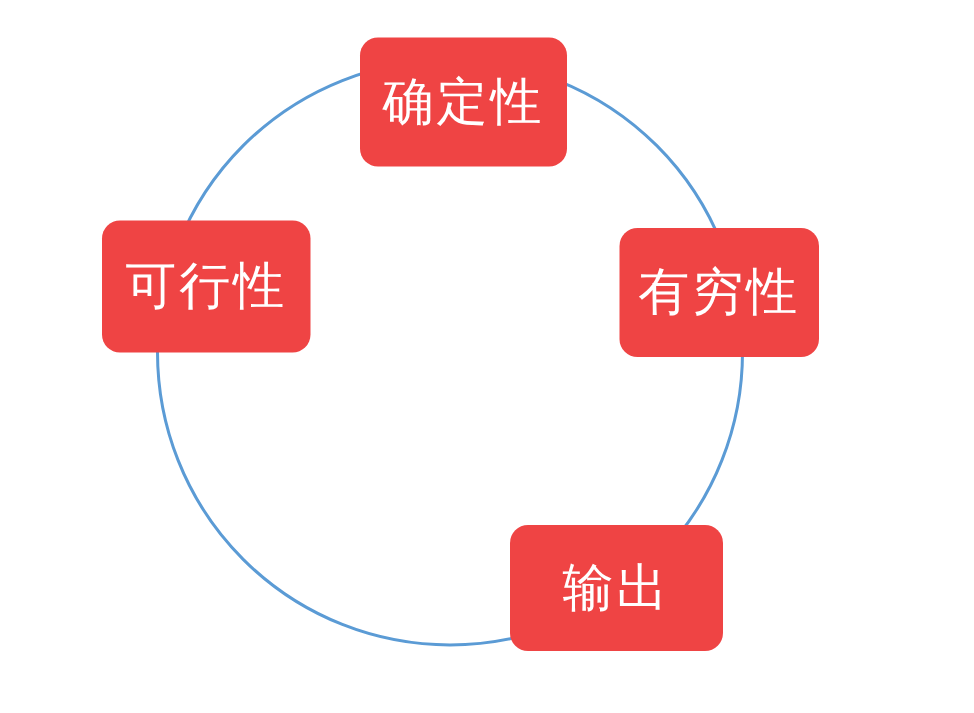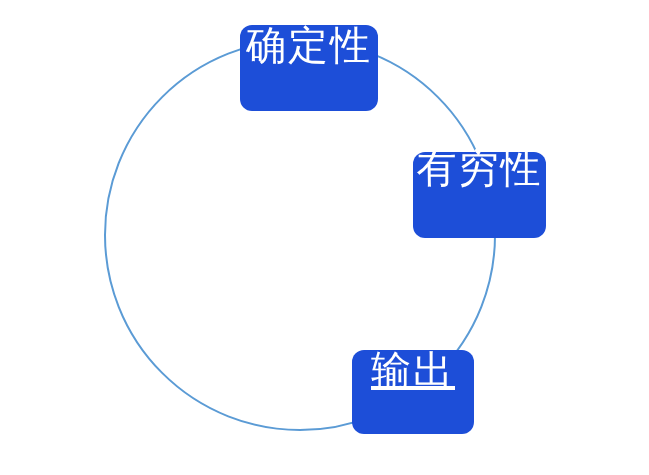--- a/index.html
+++ b/index.html
@@ -21,40 +21,41 @@
   #ring-layer {
     position: absolute;
     left: 0;
     top: 0;
     width: 649px;
     height: 475px;
   }
   .node {
     position: absolute;
     box-sizing: border-box;
-    background: #1d4ed8;
+    background: #ef4444;
     border-radius: 12px;
     display: flex;
+    align-items: center;
     justify-content: center;
     color: #ffffff;
-    font-size: 40px;
+    font-size: 34px;
     line-height: 1;
     letter-spacing: 2px;
     font-weight: 400;
     white-space: nowrap;
     user-select: none;
   }
   .node-label {
     display: block;
     color: #ffffff;
   }
   
   .node-top    { left: 240px; top: 25px;  width: 138px; height: 86px; }
-  .node-right  { left: 413px; top: 152px; width: 133px; height: 86px; font-family: Liberation Mono, monospace; }
-  .node-bottom-right { left: 352px; top: 350px; width: 122px; height: 84px; text-decoration: underline; }
+  .node-right  { left: 413px; top: 152px; width: 133px; height: 86px; }
+  .node-bottom-right { left: 340px; top: 350px; width: 142px; height: 84px; }
   .node-bottom-left  { left: 134px; top: 357px; width: 138px; height: 81px; }
   .node-left   { left: 68px;  top: 147px; width: 139px; height: 88px; }
 </style>
 </head>
 <body>
 
 <div id="canvas">
 
   <svg id="ring-layer" viewBox="0 0 649 475" xmlns="http://www.w3.org/2000/svg">
     <circle cx="300" cy="235" r="195" fill="none" stroke="#5B9BD5" stroke-width="2"></circle>
@@ -66,14 +67,17 @@
 
   <div class="node node-right">
     <span class="node-label">有穷性</span>
   </div>
 
   <div class="node node-bottom-right">
     <span class="node-label">输出</span>
   </div>
 
 
+  <div class="node node-left">
+    <span class="node-label">可行性</span>
+  </div>
 
 </div>
 
 </body></html>

